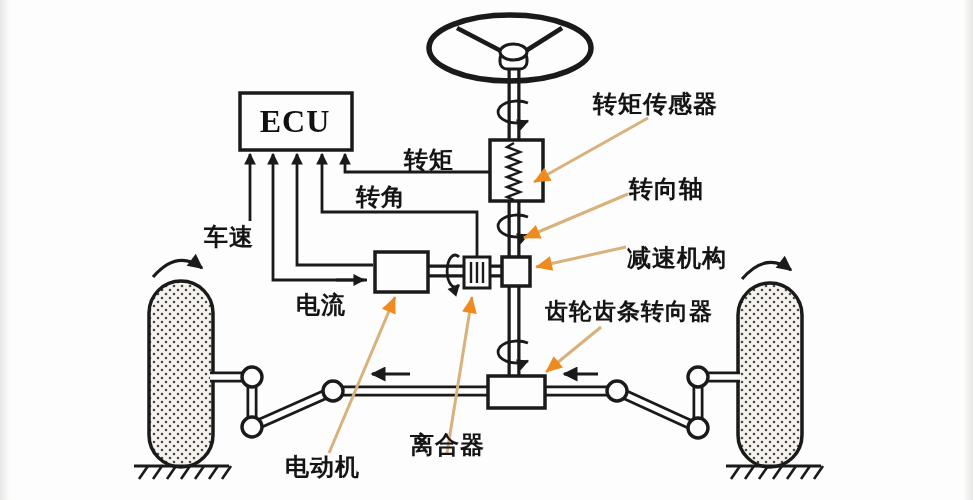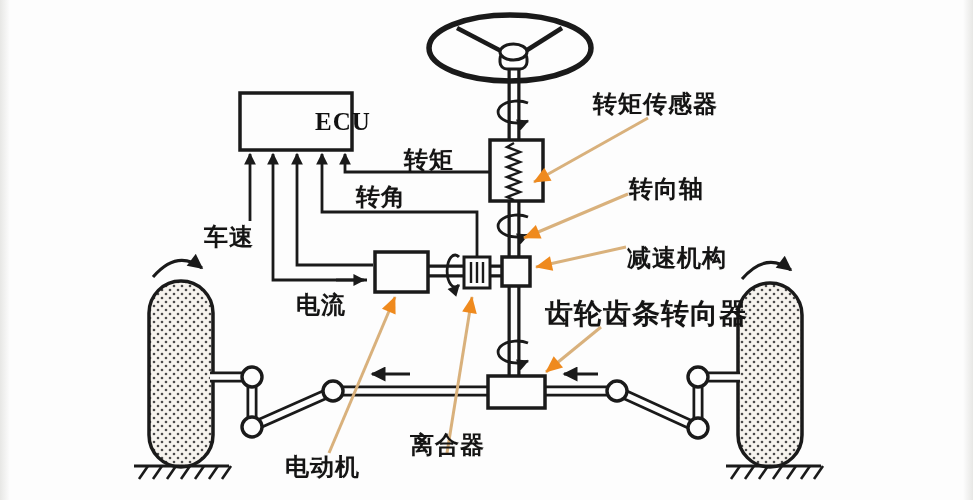--- a/index.html
+++ b/index.html
@@ -17,26 +17,26 @@
   .lbl{
     position:absolute;
     font-weight:bold;
     font-size:24px;
     line-height:1.1;
     color:#141414;
     letter-spacing:1px;
     white-space:nowrap;
     text-shadow:0 0 1px rgba(80,60,30,.15);
   }
-  .lbl.small{font-size:28px;}
+  .lbl.small{font-size:23px;}
   #ecu-box-label{
     position:absolute;left:240px;top:93px;width:110px;height:57px;
     display:flex;align-items:center;justify-content:center;
     font-family:"Liberation Serif",serif;
-    font-weight:bold;font-size:25px;color:#111;letter-spacing:1px;margin-left:48px;
+    font-weight:bold;font-size:32px;color:#111;letter-spacing:1px;
   }
 </style>
 </head>
 <body>
 
 <div id="stage">
   <div class="edge l"></div>
   <div class="edge r"></div>
 
   <svg width="973" height="500" viewBox="0 0 973 500">

